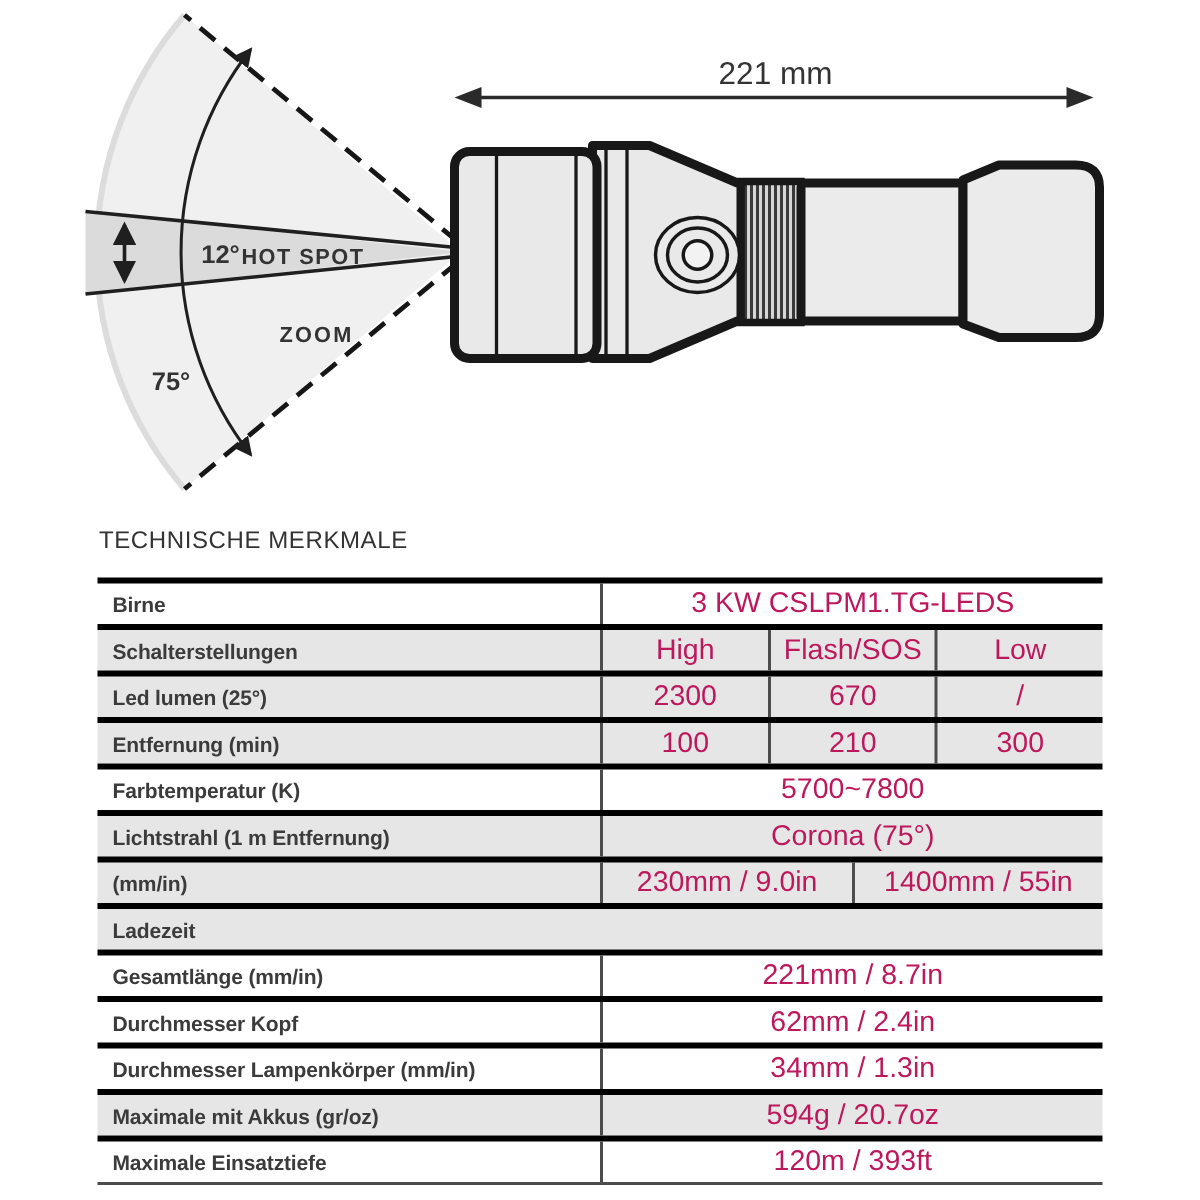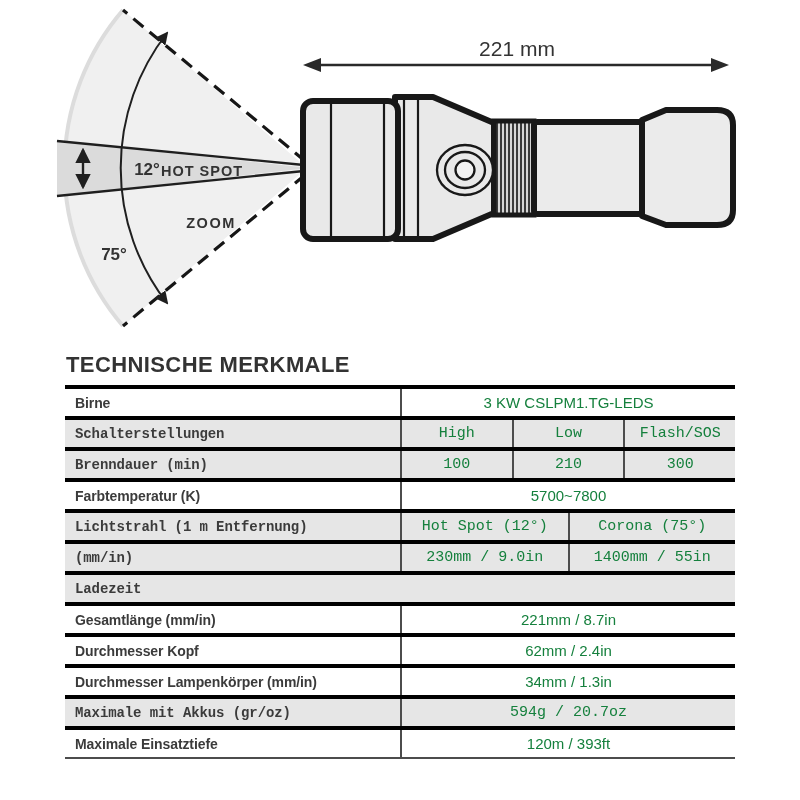--- a/index.html
+++ b/index.html
@@ -1,27 +1,27 @@
 <!DOCTYPE html>
 <html><head>
 <meta charset="utf-8">
 <style>
   html,body{margin:0;padding:0;background:#fff;}
   .stage{position:relative;width:800px;height:800px;background:#ffffff;overflow:hidden;
          font-family:"Liberation Sans", sans-serif;color:#3b3b3b;}
   .diagram-svg{position:absolute;left:0;top:0;}
   .svg-label{fill:#333333;font-family:"Liberation Sans", sans-serif;}
-  .page-title{position:absolute;left:66px;top:352px;font-size:22px;font-weight:bold;
+  .page-title{position:absolute;left:66px;top:352px;font-size:16px;font-weight:normal;
               color:#333;letter-spacing:.4px;}
   .spec-table{position:absolute;left:65px;top:385px;width:670px;border-bottom:2px solid #4c4c4c;}
   .srow{display:flex;height:31px;border-top:4px solid #000000;box-sizing:border-box;background:#ffffff;}
-  .srow.shaded{background:#e6e6e6;font-family:Liberation Mono, monospace;}
+  .srow.shaded{background:#e6e6e6;}
   .cell{display:flex;align-items:center;box-sizing:border-box;overflow:hidden;}
   .cell.lbl{flex:0 0 335px;font-weight:bold;font-size:14px;padding-left:10px;color:#3b3b3b;letter-spacing:-0.1px;}
-  .cell.val{flex:1 1 0;justify-content:center;border-left:2px solid #4c4c4c;font-size:15px;color:#15803d;}
+  .cell.val{flex:1 1 0;justify-content:center;border-left:2px solid #4c4c4c;font-size:19px;color:#be185d;}
 </style>
 </head>
 <body>
 
 <div class="stage">
 
   <svg class="diagram-svg" width="800" height="352" viewBox="0 0 800 352">
     <defs>
       <marker id="ah" viewBox="0 0 10 10" refX="8.5" refY="5" markerWidth="6.5" markerHeight="6.5" orient="auto-start-reverse">
         <path d="M0,0 L10,5 L0,10 z" fill="#1f1f1f"></path>
@@ -83,40 +83,45 @@
   <div class="spec-table">
 
     <div class="srow">
       <div class="cell lbl">Birne</div>
       <div class="cell val">3 KW CSLPM1.TG-LEDS</div>
     </div>
 
     <div class="srow shaded">
       <div class="cell lbl">Schalterstellungen</div>
       <div class="cell val">High</div>
+      <div class="cell val">Flash/SOS</div>
       <div class="cell val">Low</div>
-      <div class="cell val">Flash/SOS</div>
     </div>
 
+    <div class="srow shaded">
+      <div class="cell lbl">Led lumen (25°)</div>
+      <div class="cell val">2300</div>
+      <div class="cell val">670</div>
+      <div class="cell val">/</div>
+    </div>
 
     <div class="srow shaded">
-      <div class="cell lbl">Brenndauer (min)</div>
+      <div class="cell lbl">Entfernung (min)</div>
       <div class="cell val">100</div>
       <div class="cell val">210</div>
       <div class="cell val">300</div>
     </div>
 
     <div class="srow">
       <div class="cell lbl">Farbtemperatur (K)</div>
       <div class="cell val">5700~7800</div>
     </div>
 
     <div class="srow shaded">
       <div class="cell lbl">Lichtstrahl (1 m Entfernung)</div>
-      <div class="cell val">Hot Spot (12°)</div>
       <div class="cell val">Corona (75°)</div>
     </div>
 
     <div class="srow shaded">
       <div class="cell lbl">(mm/in)</div>
       <div class="cell val">230mm / 9.0in</div>
       <div class="cell val">1400mm / 55in</div>
     </div>
 
 

